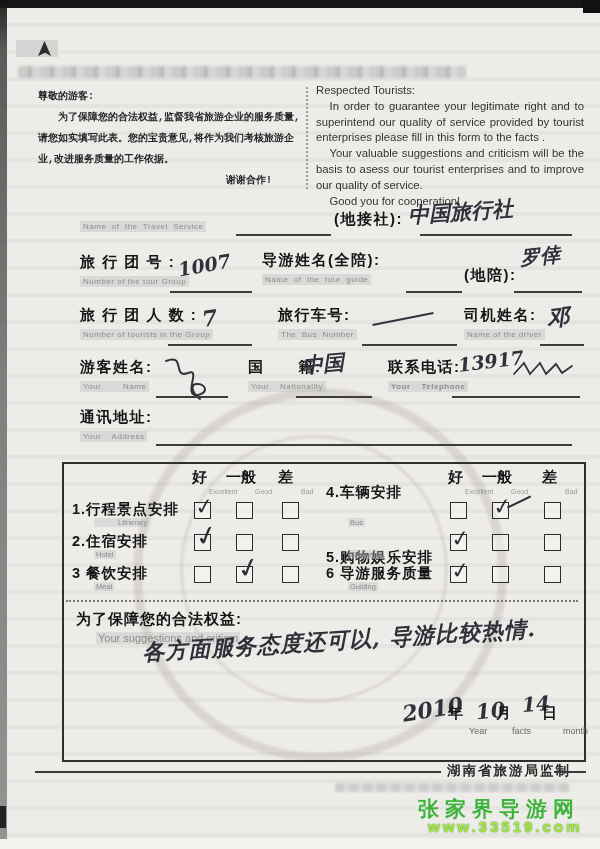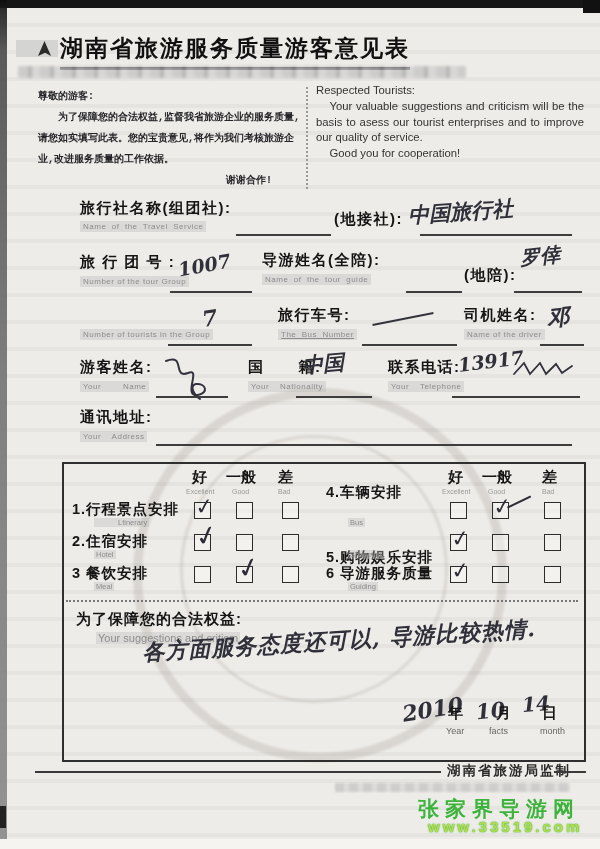--- a/index.html
+++ b/index.html
@@ -43,21 +43,21 @@
   .sub{position:absolute;font-size:8px;color:#8d8d8d;background:rgba(186,186,186,.38);
         padding:1px 3px;letter-spacing:.5px;white-space:pre;}
   .ul{position:absolute;height:1.5px;background:#3d3d3d;}
   .hw{position:absolute;font-family:"DejaVu Serif",serif;font-style:italic;font-weight:bold;
         color:#30303a;white-space:nowrap;}
   
   .rbox{position:absolute;left:62px;top:462px;width:520px;height:296px;border:2px solid #2f2f2f;}
   .rb-lab{position:absolute;font-weight:bold;font-size:14.5px;color:#161616;letter-spacing:1px;white-space:pre;}
   .rb-sub{position:absolute;font-size:7.5px;color:#8d8d8d;background:rgba(186,186,186,.35);padding:0 2px;white-space:pre;}
   .hdr{position:absolute;font-weight:bold;font-size:15px;color:#141414;white-space:pre;}
-  .hsub{position:absolute;font-size:7px;color:#999;white-space:pre;}
+  .hsub{position:absolute;font-size:7px;color:#999;white-space:pre;margin-left:23px;}
   .cb{position:absolute;width:15px;height:15px;border:1.6px solid #2c2c2c;background:rgba(248,248,246,.5);}
   .cb.checked::after{content:"\2713";position:absolute;left:0px;top:-9px;font-size:22px;font-weight:bold;
         color:#2c2c36;transform:rotate(-8deg);font-family:"DejaVu Sans",sans-serif;}
   .cb.big::after{font-size:27px;top:-15px;transform:rotate(-14deg);}
   .cb.tail::before{content:"";position:absolute;left:13px;top:-2px;width:26px;height:1.6px;background:#2c2c36;
         transform:rotate(-26deg);}
   .dotline{position:absolute;left:2px;top:136px;width:512px;border-top:2px dotted #777;}
   
   .fline{position:absolute;height:2px;background:#3a3a3a;}
   .footer-text{position:absolute;left:447px;top:762px;font-weight:bold;font-size:13.5px;letter-spacing:2px;color:#2a2a2a;white-space:nowrap;}
@@ -79,77 +79,77 @@
   <div class="scan-corner"></div>
   <div class="scan-left"></div>
   <div class="scan-nub"></div>
   <div class="bottom-strip"></div>
 
   <div class="stamp-o"></div>
   <div class="stamp-i"></div>
 
   <div class="logo-smudge"></div>
   <div class="logo-mark"></div>
-  <div class="title">湖南省旅游服务质量游客意见表</div>
   <div class="title-blur"></div>
 
   <div class="intro-cn">
     <div class="sal">尊敬的游客:</div>
     <p class="body">为了保障您的合法权益,监督我省旅游企业的服务质量,请您如实填写此表。您的宝贵意见,将作为我们考核旅游企业,改进服务质量的工作依据。</p>
     <div class="close">谢谢合作!</div>
   </div>
   <div class="intro-div"></div>
   <div class="intro-en">
     <p class="sal">Respected Tourists:</p>
+    <p>In order to guarantee your legitimate right and to superintend our quality of service provided by tourist enterprises please fill in this form to the facts .</p>
     <p>Your valuable suggestions and criticism will be the basis to asess our tourist enterprises and to improve our quality of service.</p>
     <p>Good you for cooperation!</p>
   </div>
 
-  <span class="lab" style="left:80px;top:199px;">旅行社名称(组团社):</span>
   <span class="sub" style="left:80px;top:221px;">Name  of  the  Travel  Service</span>
   <div class="ul" style="left:236px;top:234px;width:95px;"></div>
   <span class="lab" style="left:334px;top:210px;">(地接社):</span>
   <span class="hw" style="left:408px;top:198px;font-size:21px;transform:rotate(-4deg);">中国旅行社</span>
   <div class="ul" style="left:420px;top:234px;width:152px;"></div>
 
   <span class="lab" style="left:80px;top:253px;">旅 行 团 号 :</span>
   <span class="sub" style="left:80px;top:276px;">Number of the tour Group</span>
   <span class="hw" style="left:178px;top:254px;font-size:19px;transform:rotate(-10deg);">1007</span>
   <div class="ul" style="left:170px;top:291px;width:82px;"></div>
   <span class="lab" style="left:262px;top:251px;">导游姓名(全陪):</span>
   <span class="sub" style="left:262px;top:274px;">Name  of  the  tour  guide</span>
   <div class="ul" style="left:406px;top:291px;width:56px;"></div>
   <span class="lab" style="left:464px;top:266px;">(地陪):</span>
   <span class="hw" style="left:520px;top:243px;font-size:20px;transform:rotate(-6deg);">罗倖</span>
   <div class="ul" style="left:514px;top:291px;width:68px;"></div>
 
+  <span class="lab" style="left:80px;top:306px;">旅 行 团 人 数 :</span>
   <span class="sub" style="left:80px;top:329px;">Number of tourists in the Group</span>
   <span class="hw" style="left:202px;top:305px;font-size:22px;transform:rotate(-8deg);">7</span>
   <div class="ul" style="left:168px;top:344px;width:84px;"></div>
   <span class="lab" style="left:278px;top:306px;">旅行车号:</span>
-  <span class="sub" style="left:278px;top:329px;text-decoration:underline;">The  Bus  Number</span>
+  <span class="sub" style="left:278px;top:329px;">The  Bus  Number</span>
   <div style="position:absolute;left:372px;top:318px;width:62px;height:2px;background:#33333d;transform:rotate(-11deg);"></div>
   <div class="ul" style="left:362px;top:344px;width:95px;"></div>
   <span class="lab" style="left:464px;top:306px;">司机姓名:</span>
   <span class="sub" style="left:464px;top:329px;">Name of the driver</span>
   <span class="hw" style="left:547px;top:303px;font-size:22px;transform:rotate(-6deg);">邓</span>
   <div class="ul" style="left:540px;top:344px;width:44px;"></div>
 
   <span class="lab" style="left:80px;top:358px;">游客姓名:</span>
   <span class="sub" style="left:80px;top:381px;">Your        Name</span>
   <svg class="scribble" style="left:152px;top:353px;" width="72" height="52">
     <path d="M14 8 C 34 0, 20 26, 36 20 C 50 14, 30 44, 46 42 C 57 40, 54 30, 44 31 C 38 32, 40 40, 48 46" stroke="#32323e" fill="none" stroke-width="2" stroke-linecap="round"></path>
   </svg>
   <div class="ul" style="left:156px;top:396px;width:72px;"></div>
   <span class="lab" style="left:248px;top:358px;">国      籍:</span>
   <span class="sub" style="left:248px;top:381px;">Your    Nationality</span>
   <span class="hw" style="left:302px;top:350px;font-size:21px;transform:rotate(-5deg);">中国</span>
   <div class="ul" style="left:296px;top:396px;width:76px;"></div>
   <span class="lab" style="left:388px;top:358px;">联系电话:</span>
-  <span class="sub" style="left:388px;top:381px;">Your    Telephone</span>
+  <span class="sub" style="left:388px;top:381px;font-weight:bold;">Your    Telephone</span>
   <span class="hw" style="left:458px;top:350px;font-size:19px;transform:rotate(-7deg);">13917</span>
   <svg class="scribble" style="left:512px;top:358px;" width="64" height="22">
     <path d="M2 16 L12 5 L18 16 L28 5 L34 16 L44 6 L50 15 L60 8" stroke="#32323e" fill="none" stroke-width="1.8" stroke-linecap="round"></path>
   </svg>
   <div class="ul" style="left:452px;top:396px;width:128px;"></div>
 
   <span class="lab" style="left:80px;top:408px;">通讯地址:</span>
   <span class="sub" style="left:80px;top:431px;">Your    Address</span>
   <div class="ul" style="left:156px;top:444px;width:416px;"></div>
 

